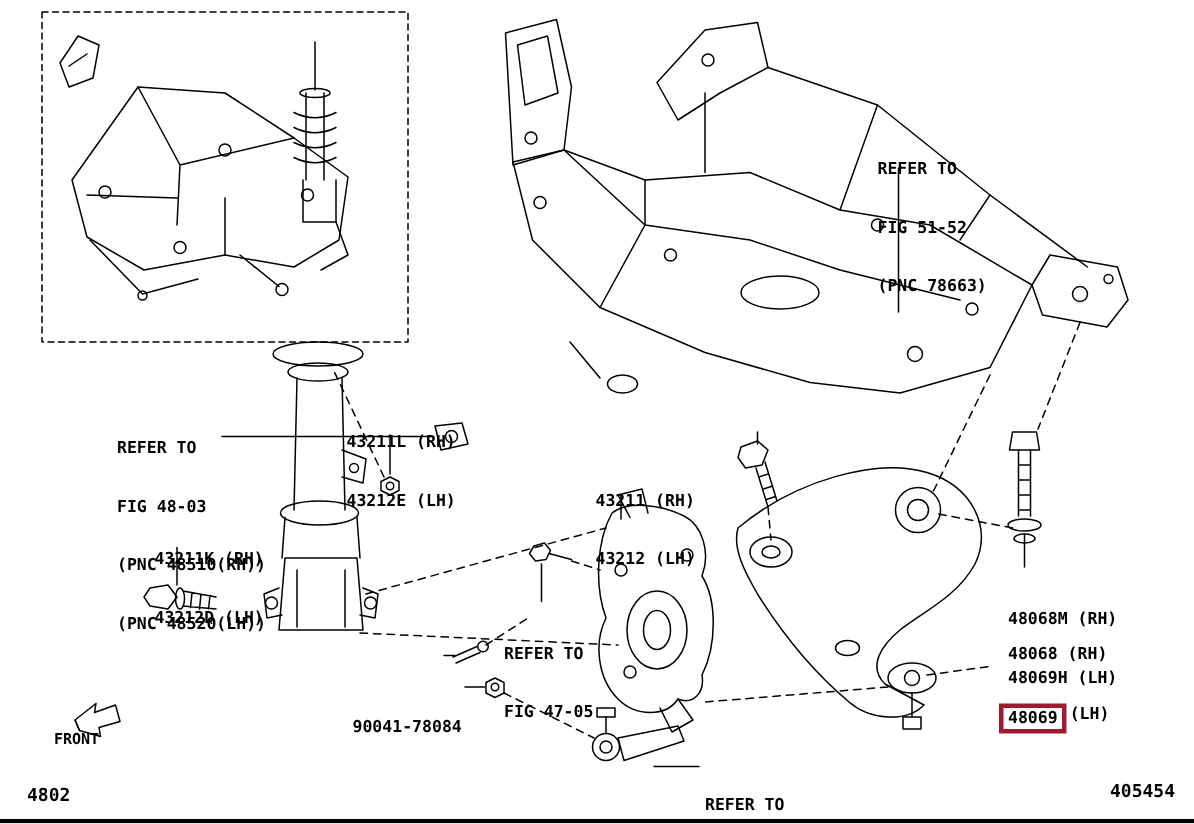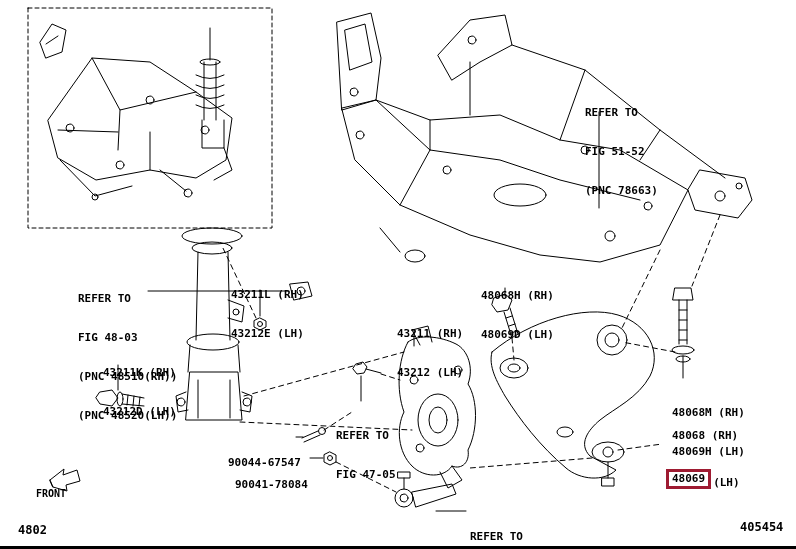--- a/index.html
+++ b/index.html
@@ -1,21 +1,21 @@
 <!DOCTYPE html>
 <html><head>
 <meta charset="utf-8">
 <style>
   html,body{margin:0;padding:0;background:#ffffff;}
   .stage{position:relative;width:796px;height:549px;background:#ffffff;overflow:hidden;
          font-family:"DejaVu Sans Mono","Liberation Mono",monospace;}
   svg.art{position:absolute;left:0;top:0;}
   .lbl{position:absolute;font-size:11px;line-height:13px;font-weight:bold;color:#000;
        white-space:pre;letter-spacing:0;}
-  .lbl .row2{display:flex;align-items:flex-end;margin-top:1px;}
+  .lbl .row2{display:flex;align-items:flex-start;margin-top:1px;}
   .hlbox{display:inline-block;border:3px solid #9e1b32;padding:0 3px;line-height:14px;}
   .suffix{margin-left:2px;}
   .footer{position:absolute;font-size:12px;font-weight:bold;color:#000;}
   .front{position:absolute;font-size:10px;font-weight:bold;color:#000;}
   .botbar{position:absolute;left:0;top:546px;width:796px;height:3px;background:#000;}
 </style>
 </head>
 <body>
 
 <div class="stage">
@@ -207,40 +207,33 @@
   <div class="lbl" style="left:103px;top:340px">
     <div>43211K (RH)</div>
     <div>43212D (LH)</div>
   </div>
 
   <div class="lbl" style="left:397px;top:301px">
     <div>43211 (RH)</div>
     <div>43212 (LH)</div>
   </div>
 
-  <div class="lbl" style="left:481px;top:263px">
-    <div>48068H (RH)</div>
-    <div>48069D (LH)</div>
-  </div>
 
   <div class="lbl" style="left:672px;top:380px">
     <div>48068M (RH)</div>
     <div>48069H (LH)</div>
   </div>
 
   <div class="lbl" style="left:666px;top:403px">
     <div style="margin-left:6px">48068 (RH)</div>
     <div class="row2">
       <span class="hlbox">48069</span><span class="suffix">(LH)</span>
     </div>
   </div>
 
-  <div class="lbl" style="left:228px;top:430px">
-    <div>90044-67547</div>
-  </div>
 
   <div class="lbl" style="left:235px;top:452px">
     <div>90041-78084</div>
   </div>
 
   <div class="lbl" style="left:336px;top:403px">
     <div>REFER TO</div>
     <div>FIG 47-05</div>
   </div>
 

